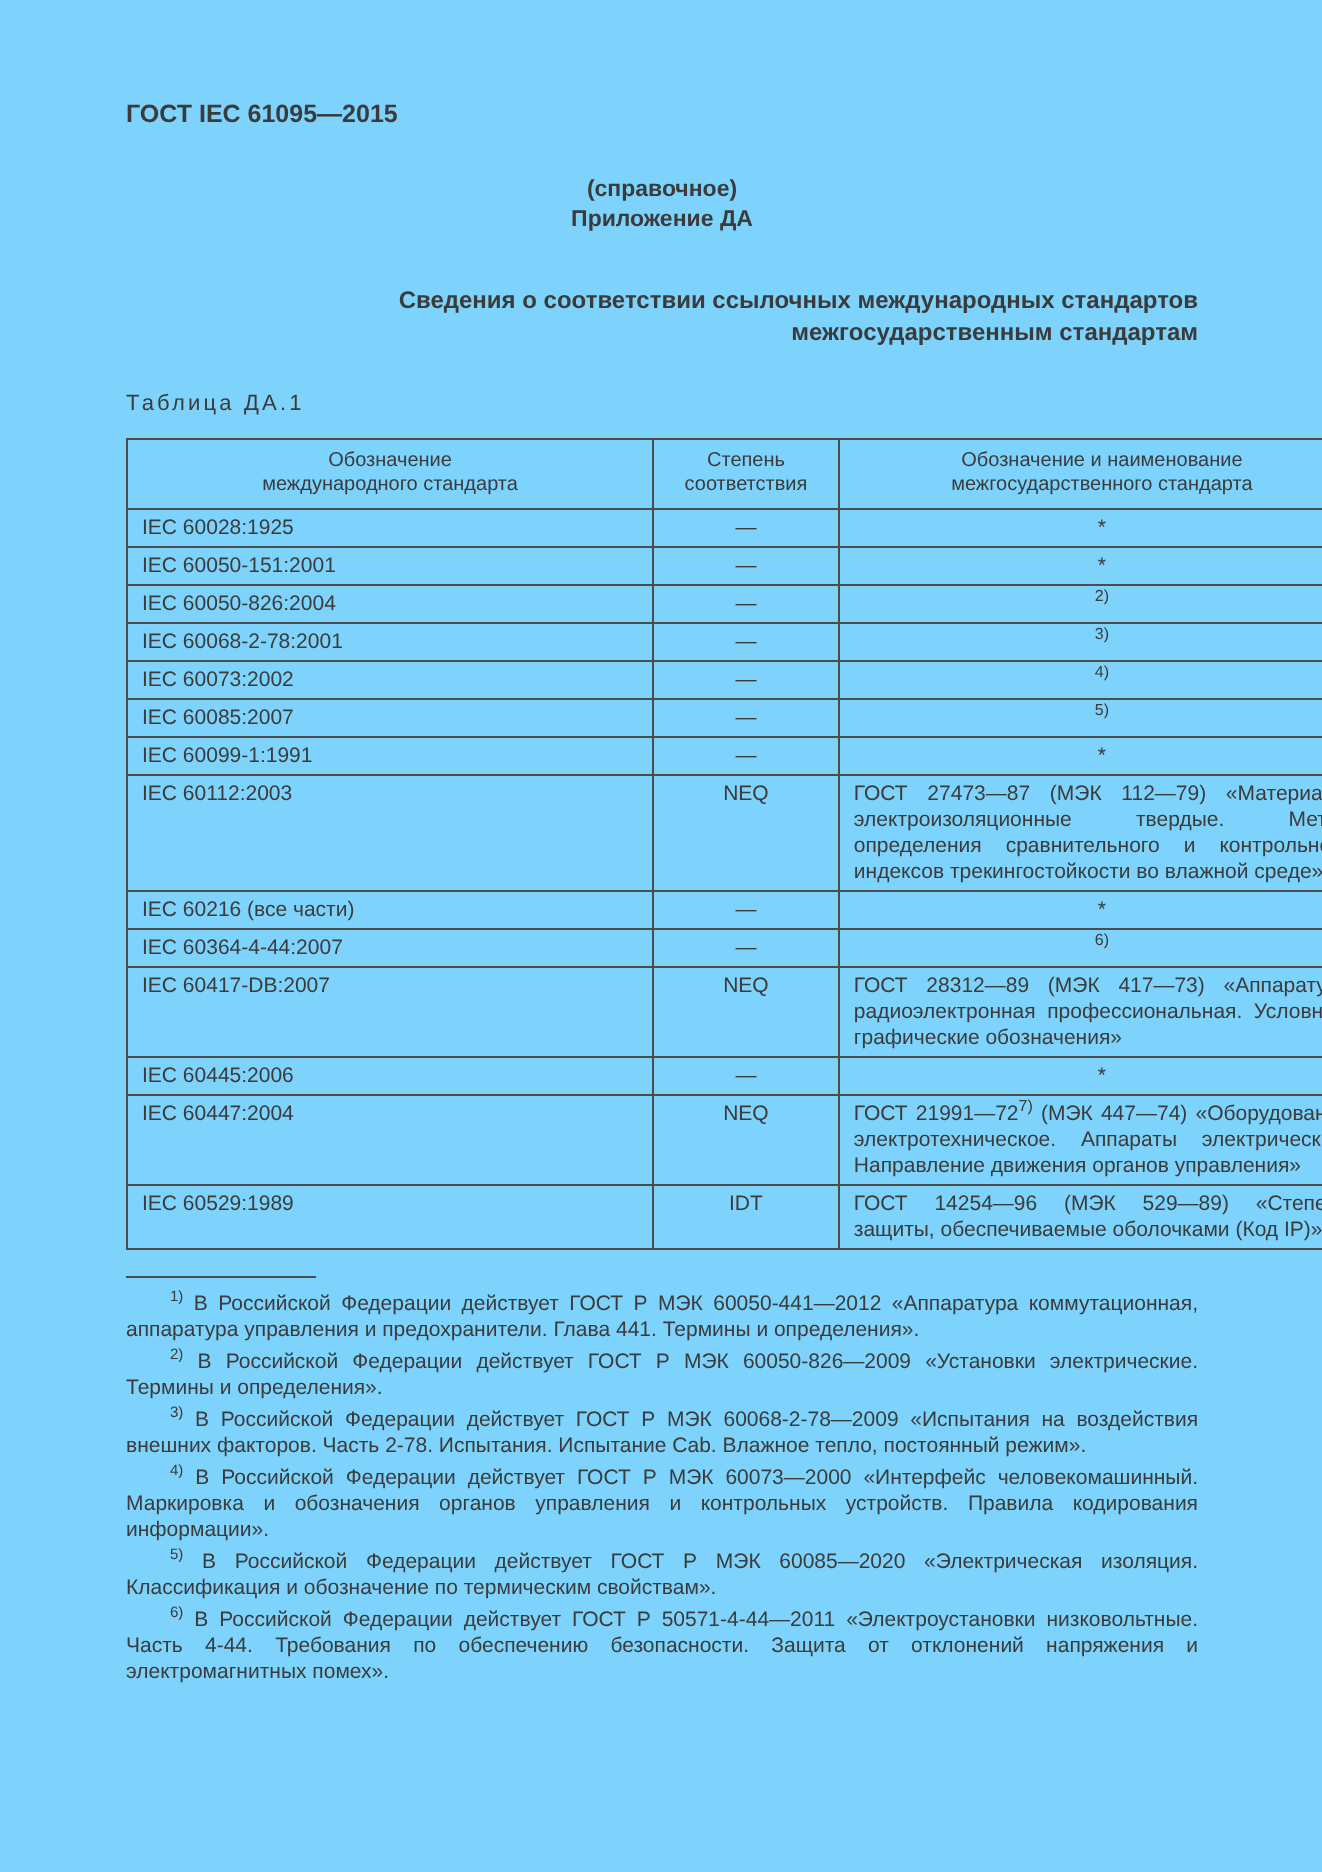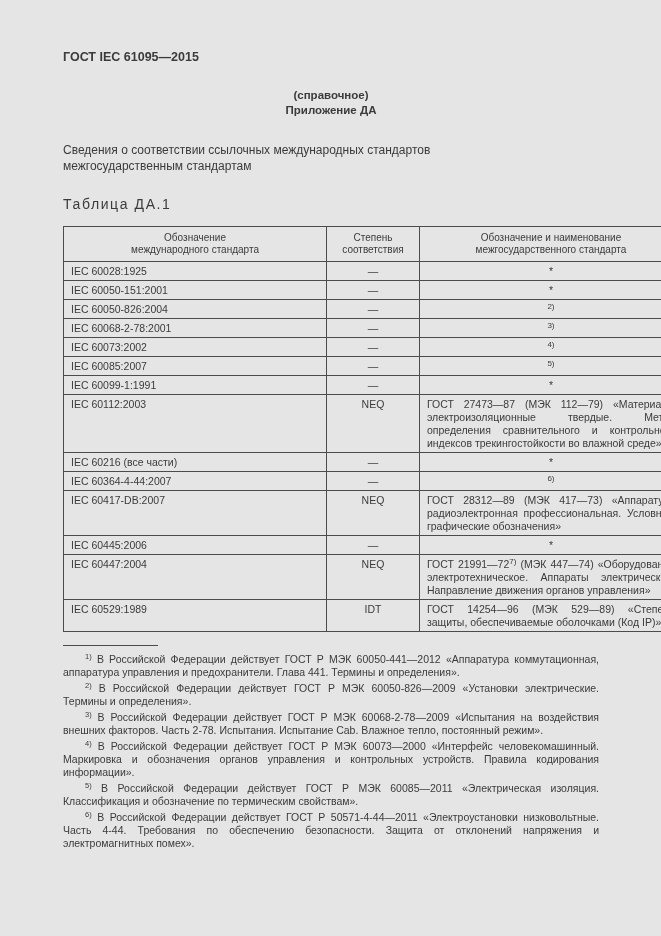--- a/index.html
+++ b/index.html
@@ -5,26 +5,26 @@
   html,body{margin:0;padding:0;background:#ffffff;}
   body{
     width:661px;height:936px;overflow:hidden;
     font-family:"Liberation Sans","DejaVu Sans",sans-serif;
     color:#3b3b3b;
   }
   .page{
     position:relative;box-sizing:border-box;
     width:661px;height:936px;
     padding:50px 62px 0 63px;
-    background:#e5e5e5;
+    background:#7dd3fc;
   }
   .running-head{font-weight:bold;font-size:12.5px;margin:0 0 24px 0;}
   .appendix{ text-align:center;font-weight:bold;font-size:11.5px;line-height:15px;}
-  .doc-title{text-align:left;font-weight:normal;font-size:12px;line-height:16px;margin-top:24px;}
-  .table-caption{margin-top:22px;font-size:14px;letter-spacing:1.6px;}
+  .doc-title{text-align:right;font-weight:bold;font-size:12px;line-height:16px;margin-top:24px;}
+  .table-caption{margin-top:22px;font-size:11px;letter-spacing:1.6px;}
   table.std{
     width:620px;border-collapse:collapse;margin-top:5px;
     font-size:10.5px;color:#3b3b3b;
   }
   table.std th, table.std td{border:1px solid #4c4c4c;}
   table.std{border:1.5px solid #4c4c4c;}
   thead th{
     font-weight:normal;font-size:10px;line-height:12px;
     padding:5px 6px;text-align:center;vertical-align:middle;
     white-space:pre-line;border-bottom:2px solid #4c4c4c;
@@ -162,19 +162,19 @@
   <hr class="fn-rule">
   <div id="footnotes">
   <p class="fn"><sup>1)</sup> <span>В Российской Федерации действует ГОСТ Р МЭК 60050-441—2012 «Аппаратура коммутационная, аппаратура управления и предохранители. Глава 441. Термины и определения».</span></p>
 
   <p class="fn"><sup>2)</sup> <span>В Российской Федерации действует ГОСТ Р МЭК 60050-826—2009 «Установки электрические. Термины и определения».</span></p>
 
   <p class="fn"><sup>3)</sup> <span>В Российской Федерации действует ГОСТ Р МЭК 60068-2-78—2009 «Испытания на воздействия внешних факторов. Часть 2-78. Испытания. Испытание Cab. Влажное тепло, постоянный режим».</span></p>
 
   <p class="fn"><sup>4)</sup> <span>В Российской Федерации действует ГОСТ Р МЭК 60073—2000 «Интерфейс человекомашинный. Маркировка и обозначения органов управления и контрольных устройств. Правила кодирования информации».</span></p>
 
-  <p class="fn"><sup>5)</sup> <span>В Российской Федерации действует ГОСТ Р МЭК 60085—2011 «Электрическая изоляция. Классификация и обозначение по термическим свойствам».</span></p>
+  <p class="fn"><sup>5)</sup> <span>В Российской Федерации действует ГОСТ Р МЭК 60085—2020 «Электрическая изоляция. Классификация и обозначение по термическим свойствам».</span></p>
 
   <p class="fn"><sup>6)</sup> <span>В Российской Федерации действует ГОСТ Р 50571-4-44—2011 «Электроустановки низковольтные. Часть 4-44. Требования по обеспечению безопасности. Защита от отклонений напряжения и электромагнитных помех».</span></p>
 
 </div>
 
 </div>
 
 </body></html>

